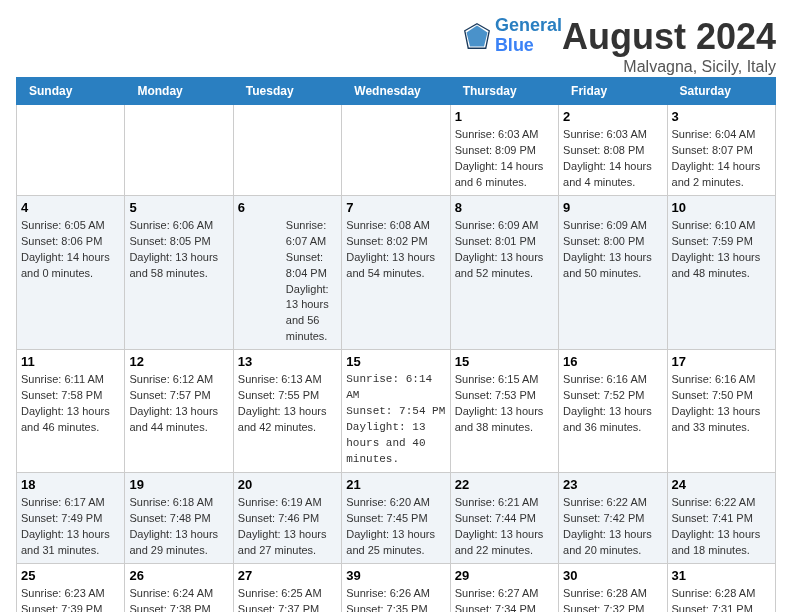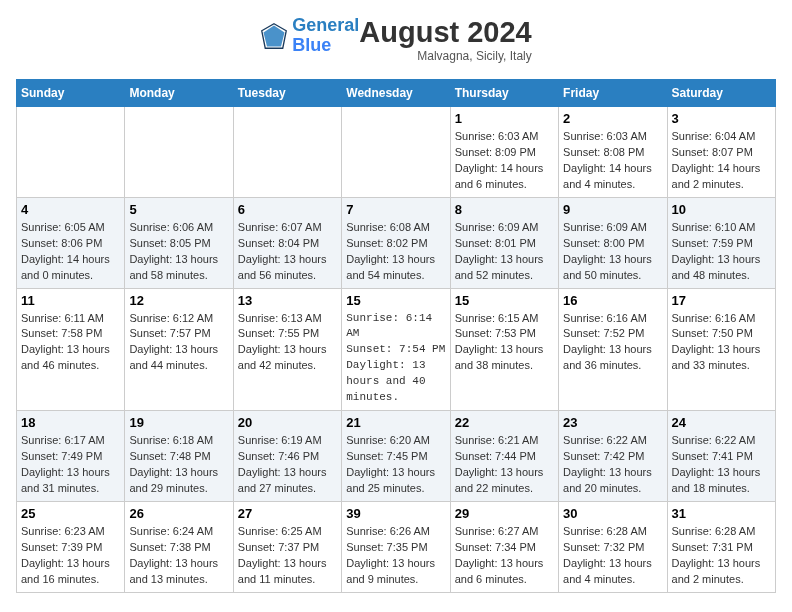--- a/index.html
+++ b/index.html
@@ -5,23 +5,23 @@
     * { box-sizing: border-box; margin: 0; padding: 0; }
     body {
       font-family: Arial, sans-serif;
       background: #fff;
       width: 792px;
       min-height: 612px;
       padding: 16px;
     }
     .header {
       display: flex;
-      justify-content: center;
+      justify-content: flex-end;
       align-items: flex-start;
-      margin-bottom: 16px;
+      margin-bottom: 1px;
     }
     .logo {
       display: flex;
       align-items: center;
       gap: 4px;
     }
     .logo-text {
       font-size: 18px;
       font-weight: bold;
       color: #1a3a5c;
@@ -31,37 +31,37 @@
       color: #2a7fc1;
     }
     .logo-icon {
       width: 28px;
       height: 28px;
     }
     .title-block {
       text-align: right;
     }
     .month-title {
-      font-size: 29px;
+      font-size: 36px;
       font-weight: bold;
       color: #333;
     }
     .location {
-      font-size: 12px;
+      font-size: 16px;
       color: #555;
     }
     table {
       width: 100%;
       border-collapse: collapse;
       font-size: 11px;
     }
     th {
       background-color: #2a7fc1;
       color: #fff;
-      padding: 6px 4px;
+      padding: 6px 12px;
       text-align: left;
       font-size: 12px;
       border: 1px solid #2a7fc1;
     }
     td {
       border: 1px solid #ccc;
       vertical-align: top;
       padding: 4px;
       min-height: 80px;
       width: 107px;
@@ -152,21 +152,21 @@
 Daylight: 14 hours and 0 minutes.</div>
         </td>
         <td>
           <span class="day-num">5</span>
           <div class="day-info" style="white-space: pre-line;">Sunrise: 6:06 AM
 Sunset: 8:05 PM
 Daylight: 13 hours and 58 minutes.</div>
         </td>
         <td>
           <span class="day-num">6</span>
-          <div class="day-info" style="white-space: pre-line;">Sunrise: 6:07 AM
+          <div class="day-info" style="white-space: pre-line; margin-left: 48px;">Sunrise: 6:07 AM
 Sunset: 8:04 PM
 Daylight: 13 hours and 56 minutes.</div>
         </td>
         <td>
           <span class="day-num">7</span>
           <div class="day-info" style="white-space: pre-line;">Sunrise: 6:08 AM
 Sunset: 8:02 PM
 Daylight: 13 hours and 54 minutes.</div>
         </td>
         <td>

